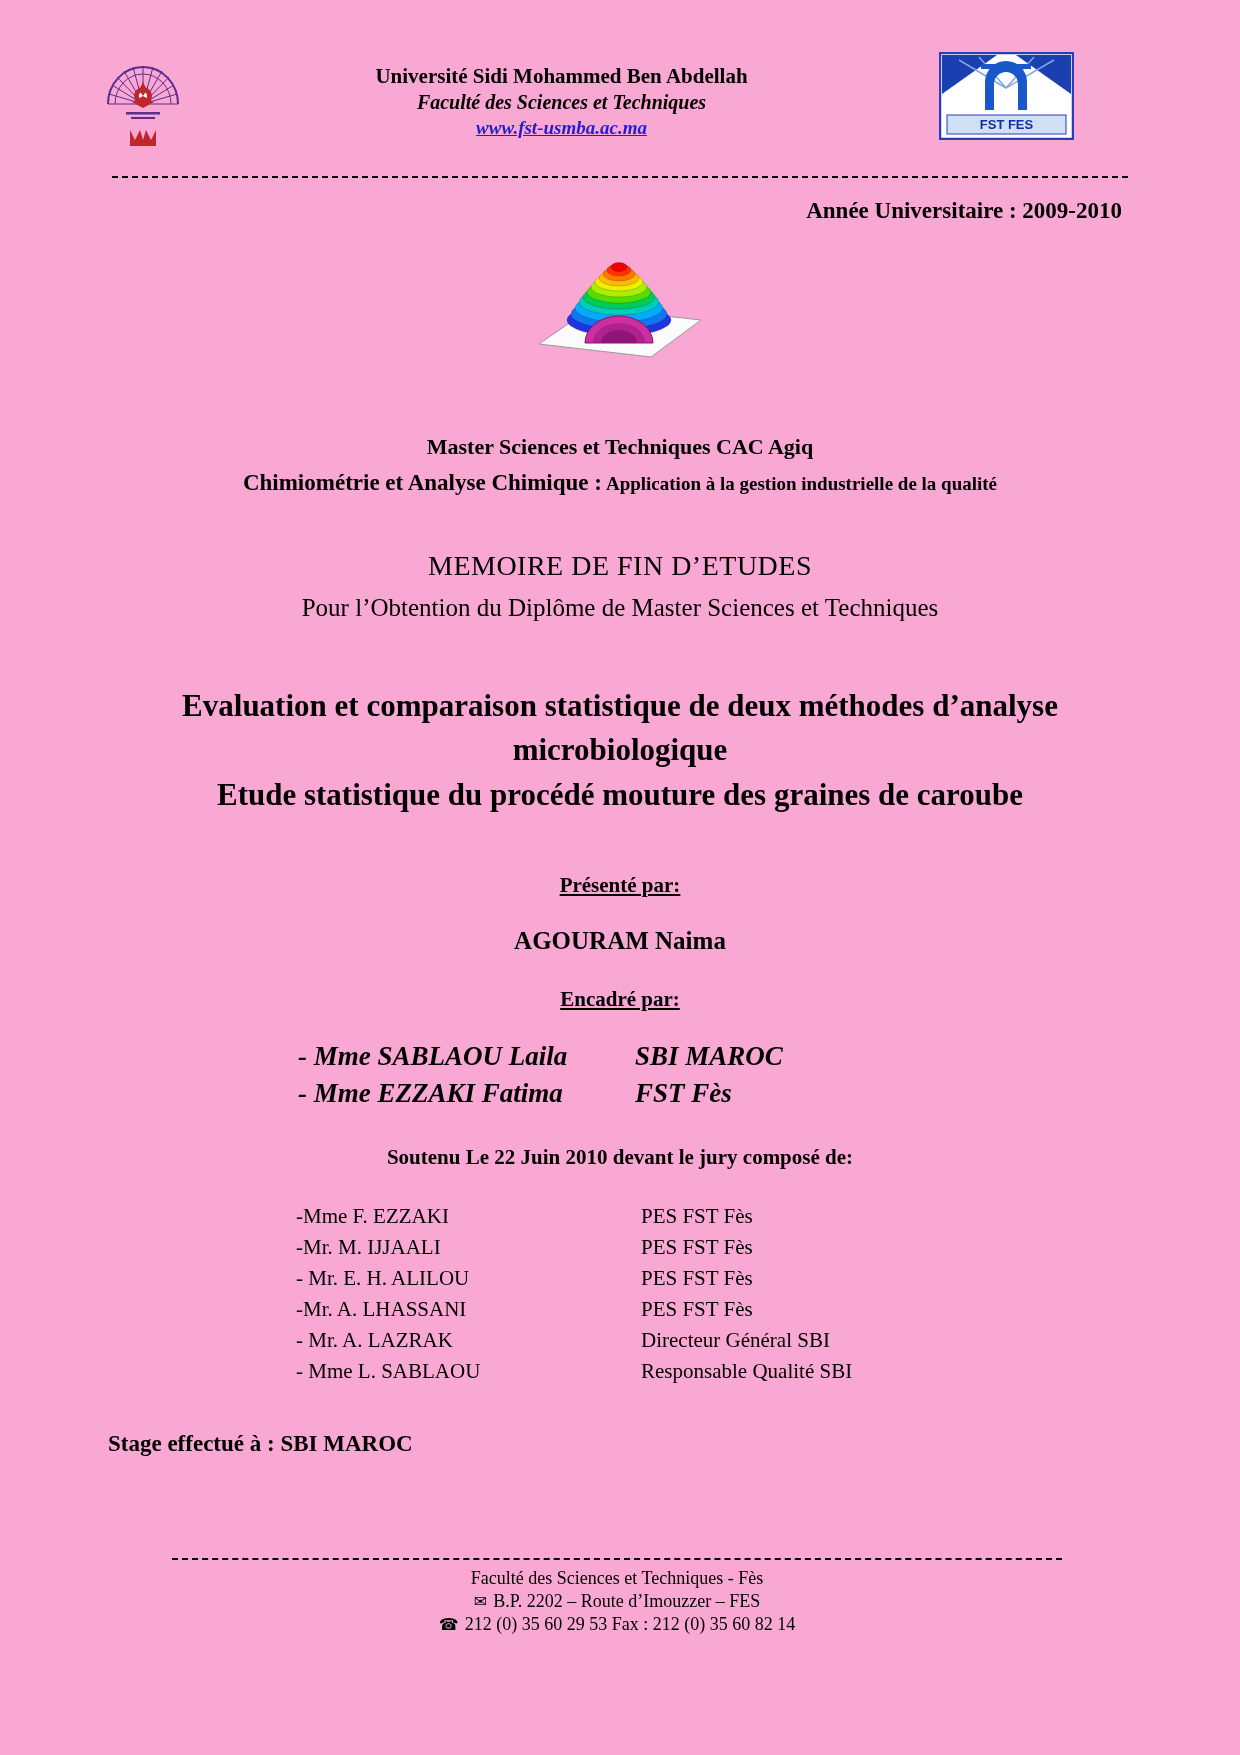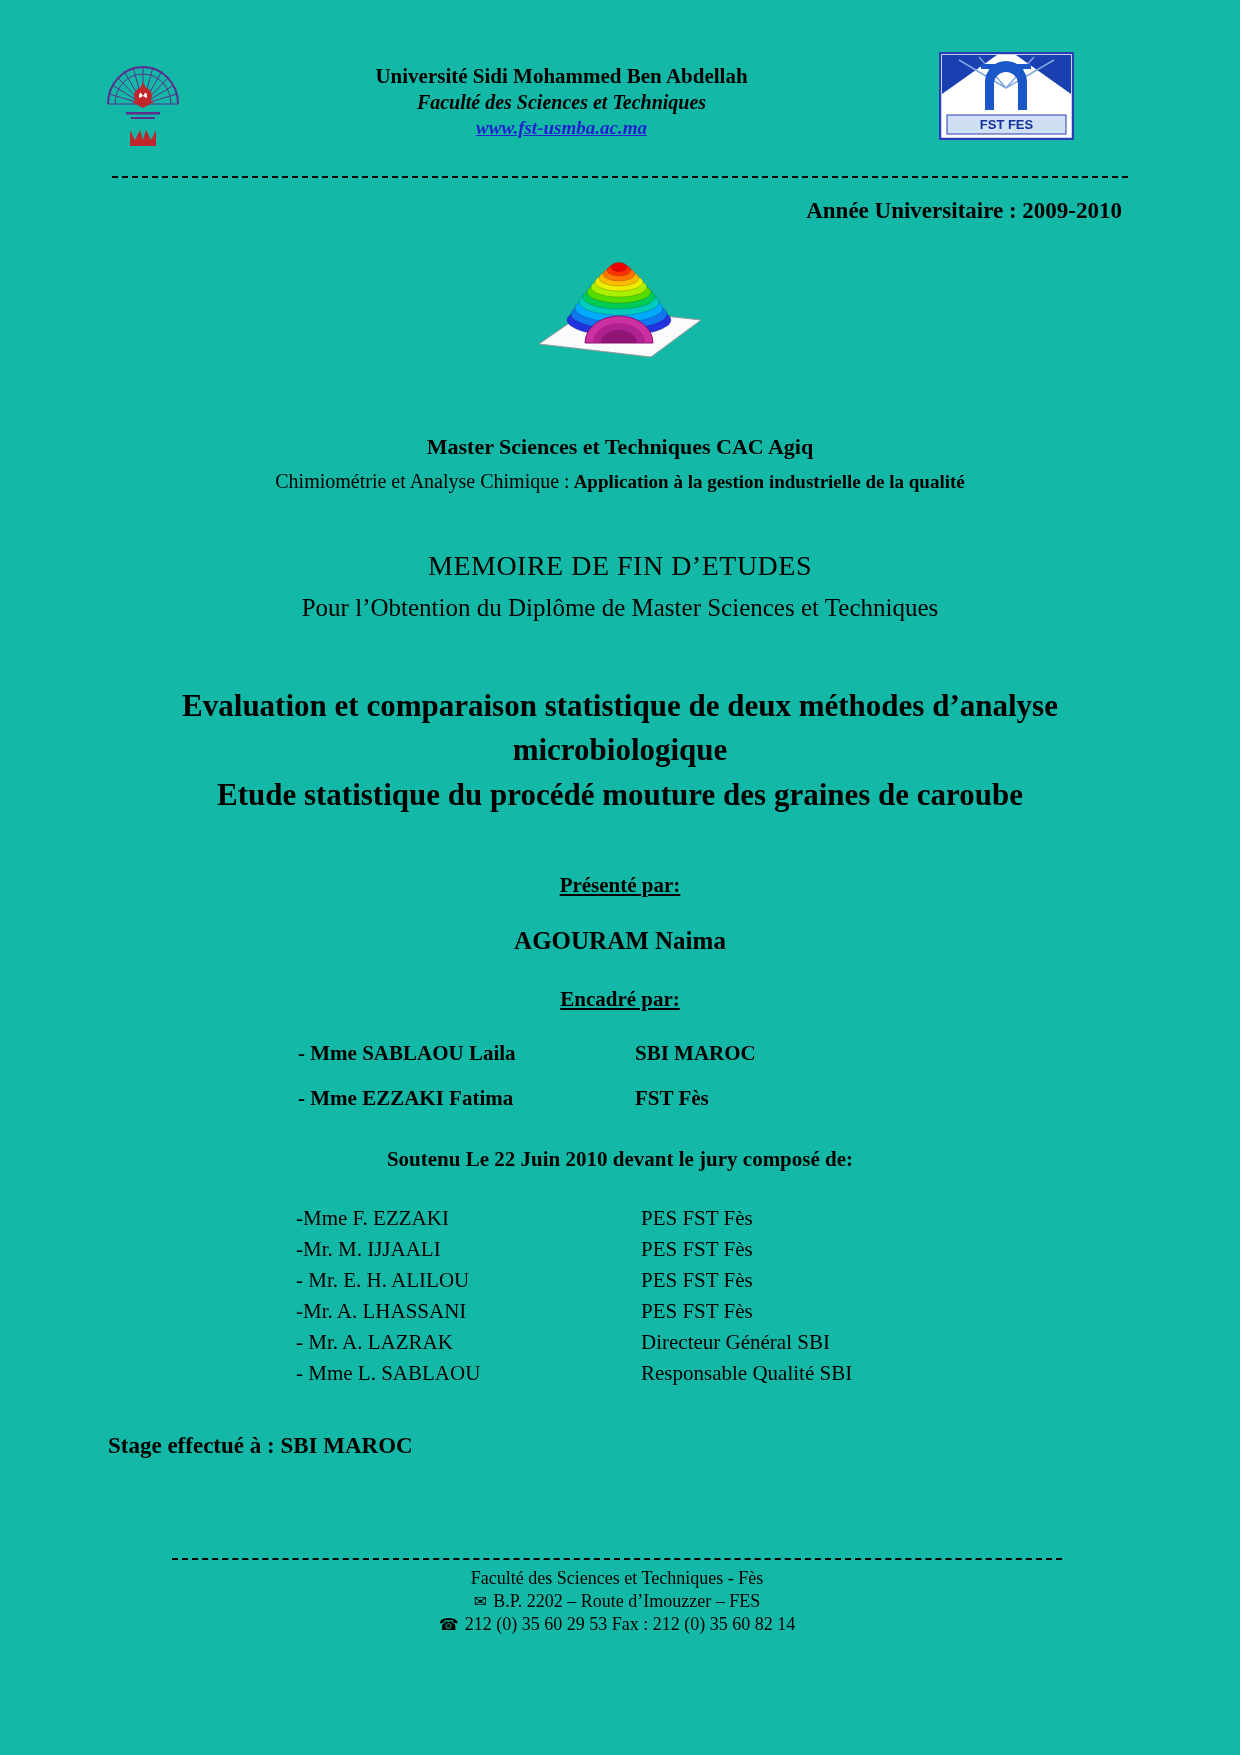--- a/index.html
+++ b/index.html
@@ -1,45 +1,45 @@
 <!DOCTYPE html>
 <html><head>
 <meta charset="utf-8">
 <style>
   * { margin:0; padding:0; box-sizing:border-box; }
   html, body { background:#e8e8e8; }
   body { font-family:"Liberation Serif", serif; color:#000; }
   .page {
     position:relative; width:1240px; height:1755px; margin:0 auto;
-    background:#14b8a6; overflow:hidden; padding-top:52px;
+    background:#f9a8d4; overflow:hidden; padding-top:52px;
   }
   .header-row { display:flex; align-items:flex-start; padding:0 166px 0 102px; }
   .header-center { flex:1; text-align:center; padding-top:12px; }
   .header-university { font-size:21px; font-weight:bold; }
   .header-faculty { font-size:20px; font-weight:bold; margin-top:2px;font-style:italic; }
   .header-website { display:inline-block; font-size:19px; font-weight:bold; font-style:italic;
                     color:#1f1fcf; text-decoration:underline; margin-top:3px; cursor:pointer; }
   .sep { border-top:2px dashed #000; margin:18px 112px 0 112px; }
   .year { text-align:right; padding-right:118px; font-size:23px; font-weight:bold; margin-top:20px; height:30px; }
   .plot-wrap { text-align:center; margin-top:16px; height:118px; }
   .master { text-align:center; font-weight:bold; font-size:22px; margin-top:72px; height:30px; }
   .specialty { text-align:center; margin-top:6px; height:32px; }
-  .specialty .main { font-size:20px; font-weight:normal; }
+  .specialty .main { font-size:23px; font-weight:bold; }
   .specialty .detail { font-size:19px; font-weight:bold; }
   .memoir-heading { text-align:center; font-size:28px; margin-top:48px; height:36px; letter-spacing:0.5px; }
   .memoir-sub { text-align:center; font-size:25px; margin-top:8px; height:34px; }
   .main-title { width:930px; margin:56px auto 0; text-align:center; font-size:31px; font-weight:bold; line-height:1.43; }
   .presented-label, .supervision-label {
     text-align:center; font-size:21px; font-weight:bold; text-decoration:underline; height:28px;
   }
   .presented-label { margin-top:56px; }
   .presented-name { text-align:center; font-size:25px; font-weight:bold; margin-top:26px; height:32px; }
   .supervision-label { margin-top:28px; }
   .supervision { margin:26px 0 0 298px; display:grid; grid-template-columns:337px auto;
-                 row-gap:20px; font-weight:bold; font-size:21px; }
+                 row-gap:6px; font-weight:bold; font-size:27px;font-style:italic; }
   .defense-intro { text-align:center; font-weight:bold; font-size:21px; margin-top:36px; height:30px; }
   .jury { margin:26px 0 0 296px; display:grid; grid-template-columns:345px auto;
           font-size:21px; line-height:31px; }
   .internship { margin:44px 0 0 108px; font-size:23px; font-weight:bold; }
   .footer { position:absolute; left:0; right:6px; top:1558px; text-align:center; font-size:18px; }
   .footer .sep-bottom { border-top:2px dashed #000; margin:0 172px 8px 172px; }
   .footer div { margin-top:2px; }
   .icon-glyph { display:inline-block; margin-right:6px; font-family:"DejaVu Sans", sans-serif; font-size:16px; }
   svg text { font-family:"Liberation Sans", sans-serif; }
 </style>

